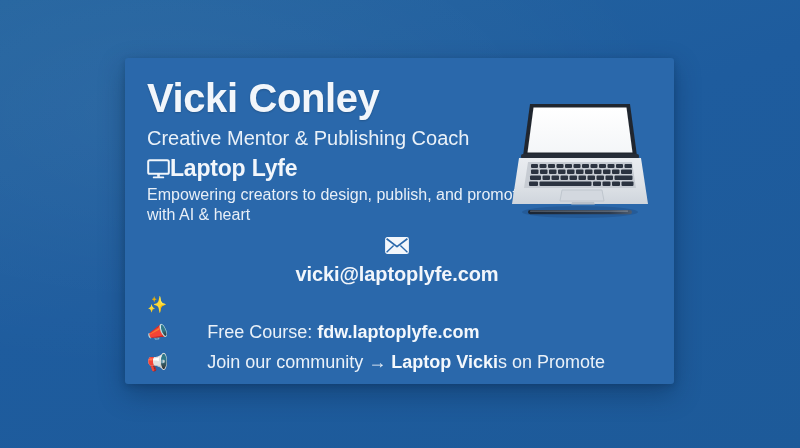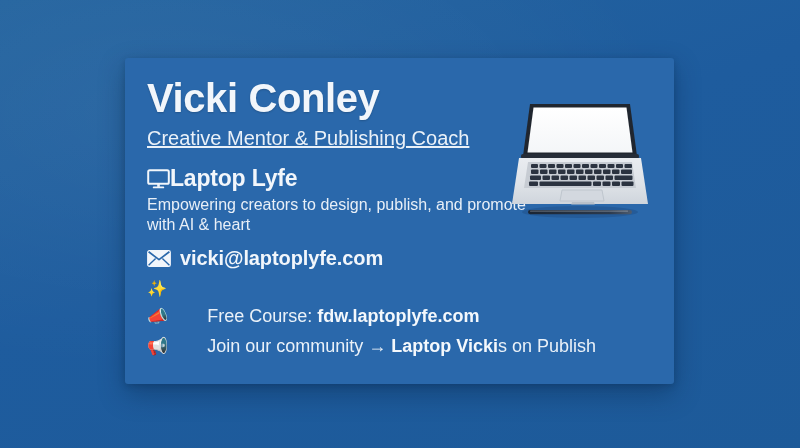--- a/index.html
+++ b/index.html
@@ -65,22 +65,21 @@
     color: #f2f6fb;
     margin: 0 0 9px 0;
     text-shadow: 0 1px 2px rgba(0,0,0,0.18);
   }
 
   .tagline {
     font-size: 20px;
     font-weight: normal;
     line-height: 1.1;
     color: #eaf1f8;
-    margin: 0 0 16px 0;
-    text-decoration: underline;
+    margin: 0 0 6px 0;
   }
 
   .brand-row {
     display: flex;
     align-items: center;
     margin: 0 0 3px 0;
   }
   .brand-name {
     font-size: 23px;
     font-weight: bold;
@@ -94,20 +93,21 @@
     color: #e8eff7;
     margin: 0 0 12px 0;
     max-width: 380px;
   }
 
   .contact-row {
     display: flex;
     align-items: center;
     gap: 9px;
     margin: 0 0 11px 0;
+    flex-direction: column;
   }
   .email-text {
     font-size: 20px;
     font-weight: bold;
     letter-spacing: -0.1px;
     color: #f2f6fb;
   }
 
   .bullet-row {
     display: flex;
@@ -193,21 +193,21 @@
         <div class="bullet-row big">
           <span class="emoji lg">📣</span>
           <span class="bullet-text">
             <span>Free Course: </span><span class="b">fdw.laptoplyfe.com</span>
           </span>
         </div>
 
         <div class="bullet-row big">
           <span class="emoji lg">📢</span>
           <span class="bullet-text">
-            <span>Join our community → </span><span class="b">Laptop Vicki</span><span>s on Publish</span>
+            <span>Join our community → </span><span class="b">Laptop Vicki</span><span>s on Promote</span>
           </span>
         </div>
 
       </div>
 
       <div id="laptop">
         <svg width="148" height="136" viewBox="0 0 148 136" aria-hidden="true">
           <defs>
             <linearGradient id="screenGrad" x1="0" y1="0" x2="0" y2="1">
               <stop offset="0%" stop-color="#ffffff"></stop>

